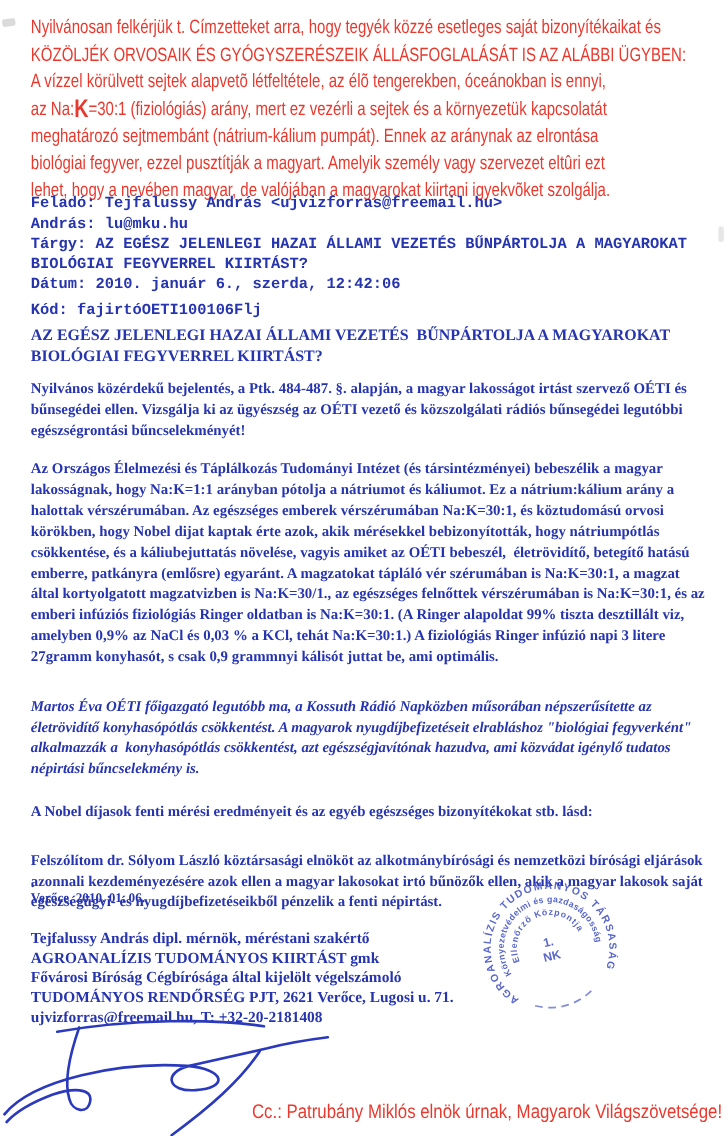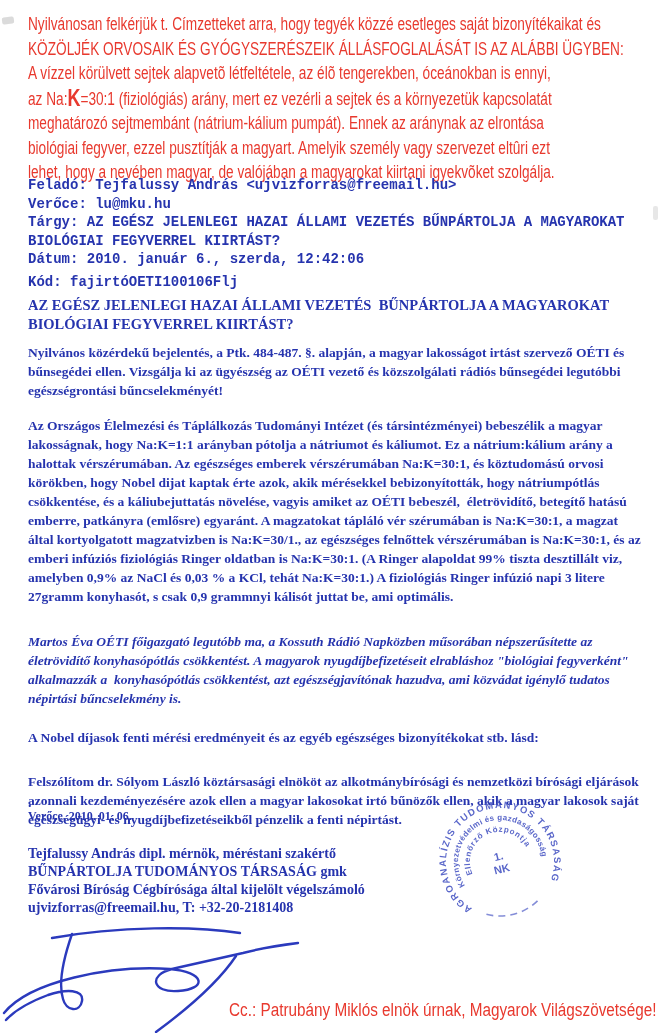--- a/index.html
+++ b/index.html
@@ -67,43 +67,44 @@
   <div class="red-line">KÖZÖLJÉK ORVOSAIK ÉS GYÓGYSZERÉSZEIK ÁLLÁSFOGLALÁSÁT IS AZ ALÁBBI ÜGYBEN:</div>
   <div class="red-line">A vízzel körülvett sejtek alapvetõ létfeltétele, az élõ tengerekben, óceánokban is ennyi,</div>
   <div class="red-line"><span>az Na:</span><span class="bigK">K</span><span>=30:1 (fiziológiás) arány, mert ez vezérli a sejtek és a környezetük kapcsolatát</span></div>
   <div class="red-line">meghatározó sejtmembánt (nátrium-kálium pumpát). Ennek az aránynak az elrontása</div>
   <div class="red-line">biológiai fegyver, ezzel pusztítják a magyart. Amelyik személy vagy szervezet eltûri ezt</div>
   <div class="red-line">lehet, hogy a nevében magyar, de valójában a magyarokat kiirtani igyekvõket szolgálja.</div>
 </div>
 
 <div class="abs text-col blue" style="top:176px;">
   <div class="email-line">Feladó: Tejfalussy András &lt;ujvizforras@freemail.hu&gt;</div>
-  <div class="email-line">Verőce: lu@mku.hu</div>
+  <div class="email-line">András: lu@mku.hu</div>
   <div class="email-line">Tárgy: AZ EGÉSZ JELENLEGI HAZAI ÁLLAMI VEZETÉS BŰNPÁRTOLJA A MAGYAROKAT BIOLÓGIAI FEGYVERREL KIIRTÁST?</div>
   <div class="email-line">Dátum: 2010. január 6., szerda, 12:42:06</div>
   <div class="email-line code">Kód: fajirtóOETI100106Flj</div>
 </div>
 
 <div class="abs text-col blue subject-repeat" style="top:296px;">AZ EGÉSZ JELENLEGI HAZAI ÁLLAMI VEZETÉS  BŰNPÁRTOLJA A MAGYAROKAT BIOLÓGIAI FEGYVERREL KIIRTÁST?</div>
 
 <div class="abs text-col blue para" style="top:343px;">Nyilvános közérdekű bejelentés, a Ptk. 484-487. §. alapján, a magyar lakosságot irtást szervező OÉTI és bűnsegédei ellen. Vizsgálja ki az ügyészség az OÉTI vezető és közszolgálati rádiós bűnsegédei legutóbbi egészségrontási bűncselekményét!</div>
 <div class="abs text-col blue para" style="top:416px;">Az Országos Élelmezési és Táplálkozás Tudományi Intézet (és társintézményei) bebeszélik a magyar lakosságnak, hogy Na:K=1:1 arányban pótolja a nátriumot és káliumot. Ez a nátrium:kálium arány a halottak vérszérumában. Az egészséges emberek vérszérumában Na:K=30:1, és köztudomású orvosi körökben, hogy Nobel dijat kaptak érte azok, akik mérésekkel bebizonyították, hogy nátriumpótlás csökkentése, és a káliubejuttatás növelése, vagyis amiket az OÉTI bebeszél,  életrövidítő, betegítő hatású emberre, patkányra (emlősre) egyaránt. A magzatokat tápláló vér szérumában is Na:K=30:1, a magzat által kortyolgatott magzatvizben is Na:K=30/1., az egészséges felnőttek vérszérumában is Na:K=30:1, és az emberi infúziós fiziológiás Ringer oldatban is Na:K=30:1. (A Ringer alapoldat 99% tiszta desztillált viz, amelyben 0,9% az NaCl és 0,03 % a KCl, tehát Na:K=30:1.) A fiziológiás Ringer infúzió napi 3 litere 27gramm konyhasót, s csak 0,9 grammnyi kálisót juttat be, ami optimális.</div>
 <div class="abs text-col blue para" style="top:632px;font-style:italic;">Martos Éva OÉTI főigazgató legutóbb ma, a Kossuth Rádió Napközben műsorában népszerűsítette az életrövidítő konyhasópótlás csökkentést. A magyarok nyugdíjbefizetéseit elrabláshoz "biológiai fegyverként" alkalmazzák a  konyhasópótlás csökkentést, azt egészségjavítónak hazudva, ami közvádat igénylő tudatos népirtási bűncselekmény is.</div>
 <div class="abs text-col blue para" style="top:690px;">
   <div>A Nobel díjasok fenti mérési eredményeit és az egyéb egészséges bizonyítékokat stb. lásd:</div>
 </div>
 <div class="abs text-col blue para" style="top:772px;">Felszólítom dr. Sólyom László köztársasági elnököt az alkotmánybírósági és nemzetközi bírósági eljárások azonnali kezdeményezésére azok ellen a magyar lakosokat irtó bűnözők ellen, akik a magyar lakosok saját egészségügyi- és nyugdíjbefizetéseikből pénzelik a fenti népirtást.</div>
 
 <div class="abs text-col blue closing-dot" style="top:798px;">.</div>
 <div class="abs text-col blue date-line" style="top:809px;">Verőce, 2010. 01. 06.</div>
 
 <div class="abs text-col blue" style="top:845px;">
   <div class="sig-line">Tejfalussy András dipl. mérnök, méréstani szakértő</div>
-  <div class="sig-line">BŰNPÁRTOLJA TUDOMÁNYOS TÁRSASÁG gmk</div>
+  <div class="sig-line">AGROANALÍZIS TUDOMÁNYOS KIIRTÁST gmk</div>
   <div class="sig-line">Fővárosi Bíróság Cégbírósága által kijelölt végelszámoló</div>
+  <div class="sig-line">TUDOMÁNYOS RENDŐRSÉG PJT, 2621 Verőce, Lugosi u. 71.</div>
   <div class="sig-line">ujvizforras@freemail.hu, T: +32-20-2181408</div>
 </div>
 
 <svg class="abs" style="left:424px;top:786px;" width="152" height="152" viewBox="0 0 152 152">
   <defs>
     <path id="ringPath" d="M 37.8 114.2 A 54 54 0 1 1 114.2 114.2" fill="none"></path>
     <path id="arcPath1" d="M 36.5 90.4 A 42 42 0 1 1 115.5 90.4" fill="none"></path>
     <path id="arcPath2" d="M 46.5 81.2 A 30 30 0 1 1 105.5 81.2" fill="none"></path>
   </defs>
   <g transform="rotate(-14 76 76)" fill="#4c5ac5" font-family="Liberation Sans, sans-serif" opacity="0.92">

